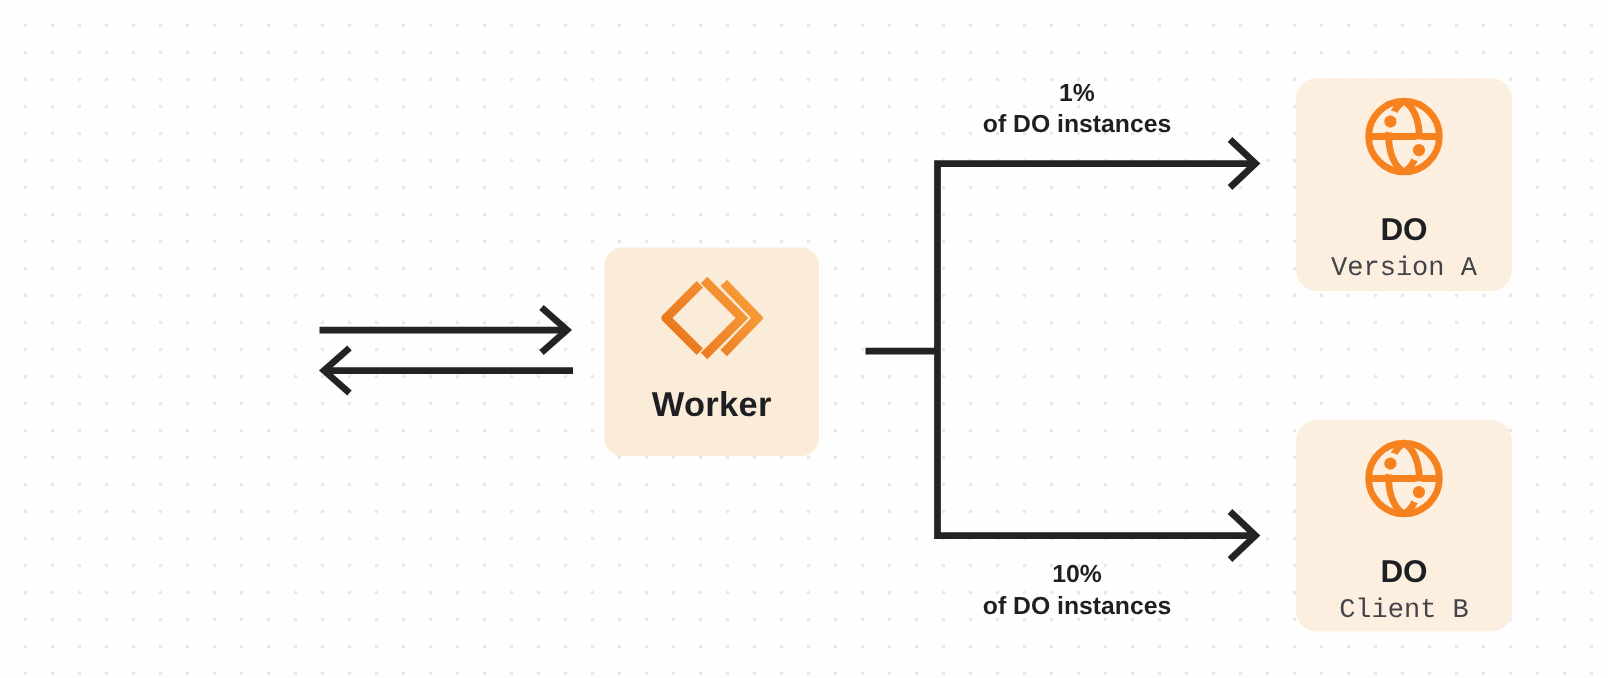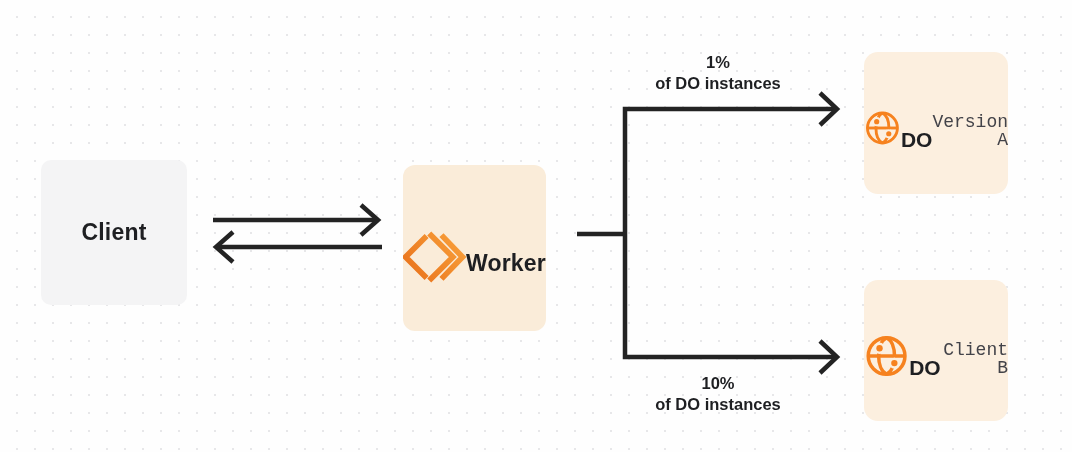--- a/index.html
+++ b/index.html
@@ -25,40 +25,40 @@
     fill: none;
     stroke: var(--line, #232323);
     stroke-width: 4.5;
     stroke-linejoin: miter;
     stroke-linecap: butt;
   }
 
   .node {
     position: absolute;
     display: flex;
-    flex-direction: row;
+    flex-direction: column;
     align-items: center;
     justify-content: center;
     box-sizing: border-box;
     text-align: right;
   }
 
   .client-node {
     left: 41px; top: 160px; width: 146px; height: 145px;
     background: var(--client_box_bg, #F4F4F5);
     border-radius: 10px;
   }
   .client-label {
     font-size: 23px; font-weight: 700;
     color: var(--text_primary, #1E1F22);
     letter-spacing: 0.2px;
   }
 
   .worker-node {
-    left: 403px; top: 165px; width: 143px; height: 166px;
+    left: 403px; top: 165px; width: 143px; height: 139px;
     background: var(--worker_box_bg, #FAECD9);
     border-radius: 12px;
     justify-content: flex-start;
     padding-top: 17px;
   }
   .worker-logo { width: 68px; height: 60px; display: block; }
   .wlogo-stroke { fill: none; stroke: url(#wgrad); stroke-width: 6.5; }
   .worker-label {
     margin-top: 14px;
     font-size: 23px; font-weight: 700;
@@ -120,23 +120,20 @@
       <path class="connector-line" d="M233 232 L216 247 L233 262"></path>
     </g>
     <g>
       <path class="connector-line" d="M577 234 H625"></path>
       <path class="connector-line" d="M836 109 H625 V357 H836"></path>
       <path class="connector-line" d="M820 93 L837 109 L820 125"></path>
       <path class="connector-line" d="M820 341 L837 357 L820 373"></path>
     </g>
   </svg>
 
-  <div class="node client-node">
-    <span class="client-label">Client</span>
-  </div>
 
   <div class="node worker-node">
     <svg class="worker-logo" viewBox="0 0 72 64" aria-hidden="true">
       <defs>
         <linearGradient id="wgrad" x1="4" y1="58" x2="68" y2="6" gradientUnits="userSpaceOnUse">
           <stop offset="0" stop-color="#E8701A"></stop>
           <stop offset="1" stop-color="#F9A23C"></stop>
         </linearGradient>
       </defs>
       <path class="wlogo-stroke" d="M27 8 L3 32 L27 56"></path>

